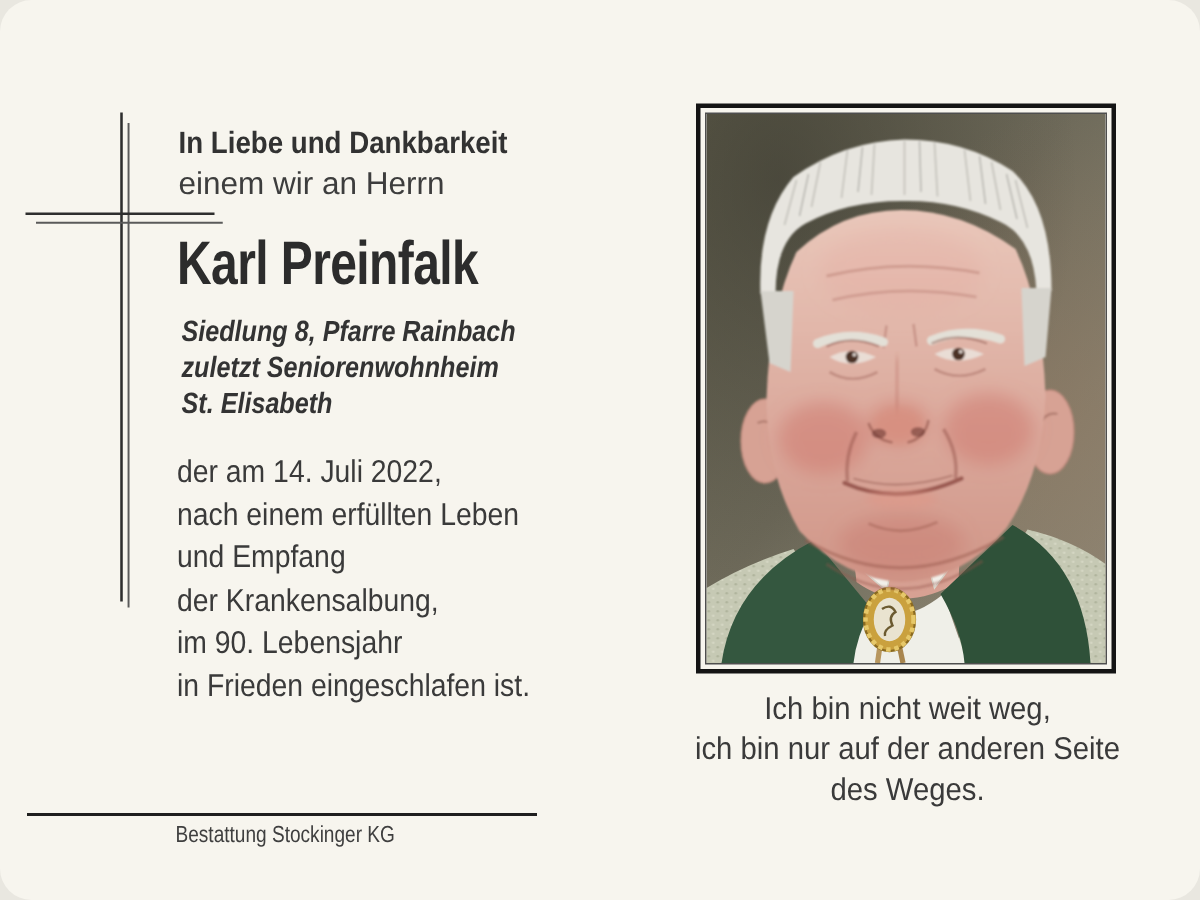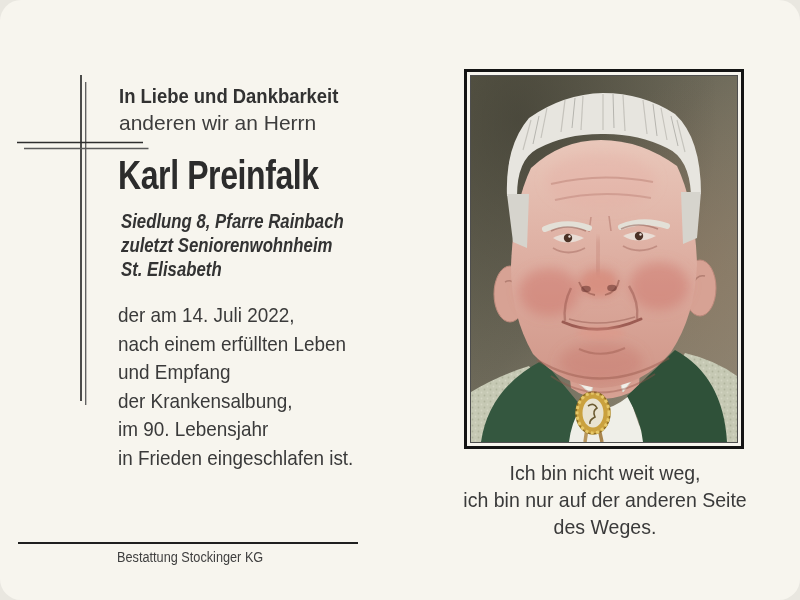--- a/index.html
+++ b/index.html
@@ -39,21 +39,21 @@
 
   <svg class="cross" width="210" height="450" viewBox="0 0 210 450" aria-hidden="true">
     <path d="M81 75 V401" stroke="#2e2e2e" stroke-width="1.7" fill="none"></path>
     <path d="M85.7 82 V405" stroke="#5a5a5a" stroke-width="1.3" fill="none"></path>
     <path d="M17 142.5 H143" stroke="#2e2e2e" stroke-width="1.7" fill="none"></path>
     <path d="M24 148.5 H148.5" stroke="#5a5a5a" stroke-width="1.3" fill="none"></path>
   </svg>
 
   <div class="abs intro">
     <div class="intro-bold">In Liebe und Dankbarkeit</div>
-    <div class="intro-reg">anderen wir an Herrn</div>
+    <div class="intro-reg">einem wir an Herrn</div>
   </div>
 
   <h1 class="abs name">Karl Preinfalk</h1>
 
   <div class="abs address">
     <div>Siedlung 8, Pfarre Rainbach</div>
     <div>zuletzt Seniorenwohnheim</div>
     <div>St. Elisabeth</div>
   </div>
 

